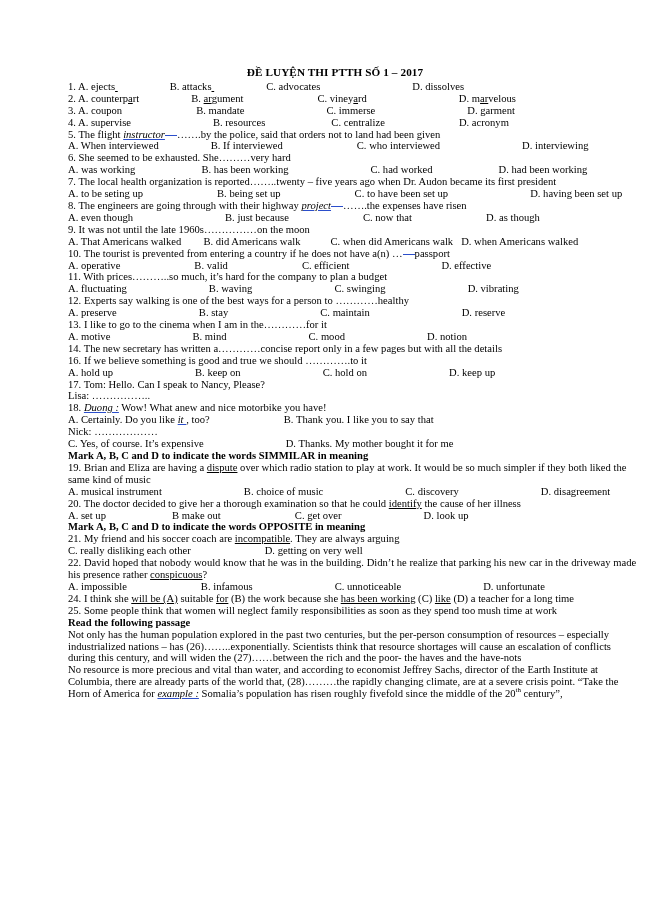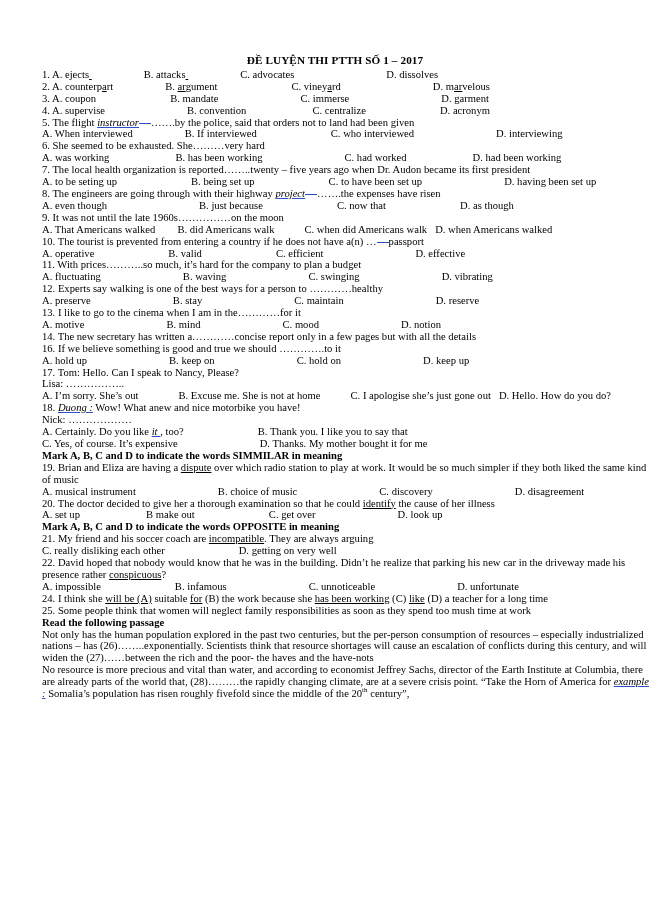--- a/index.html
+++ b/index.html
@@ -13,35 +13,36 @@
     font-family: "Liberation Serif", "DejaVu Serif", serif;
     color: #000000;
     font-size: 10.6px;
     line-height: 11.9px;
     overflow: hidden;
   }
   #page {
     position: relative;
     width: 670px;
     height: 922px;
-    padding: 4px;
+    padding: 16px;
     box-sizing: border-box;
   }
   .doc-title {
     text-align: center;
     font-weight: bold;
     font-size: 11.2px;
     letter-spacing: 0.1px;
     margin: 0;
     padding-top: 51px;
     padding-bottom: 2px;
   }
   .body-block {
     padding-left: 38px;
     padding-right: 16px;
+    margin-left: 14px;
   }
   .line {
     white-space: normal;
     margin: 0;
     padding: 0;
     min-height: 11.9px;
   }
   .wrapline {
     text-indent: 0;
   }
@@ -89,21 +90,21 @@
   <div class="doc-title">ĐỀ LUYỆN THI PTTH SỐ 1 – 2017</div>
 
   <div class="body-block">
 
     <div class="line"><span>1. A. ejects</span><span class="blk" style="text-decoration:underline">&nbsp;</span><span class="tab t1"></span><span>B. attacks</span><span style="text-decoration:underline">&nbsp;</span><span class="tab t1"></span><span>C. advocates</span><span class="tab t1"></span><span class="tab t2"></span><span>D. dissolves</span></div>
 
     <div class="line"><span>2. A. counterp</span><u class="blk">a</u><span>rt</span><span class="tab t1"></span><span>B. </span><u class="blk">ar</u><span>gument</span><span class="tab t1"></span><span class="tab t4"></span><span>C. viney</span><u class="blk">a</u><span>rd</span><span class="tab t1"></span><span class="tab t2"></span><span>D. m</span><u class="blk">ar</u><span>velous</span></div>
 
     <div class="line"><span>3. A. coupon</span><span class="tab t1"></span><span class="tab t4"></span><span>B. mandate</span><span class="tab t1"></span><span class="tab t3"></span><span>C. immerse</span><span class="tab t1"></span><span class="tab t2"></span><span>D. garment</span></div>
 
-    <div class="line"><span>4. A. supervise</span><span class="tab t1"></span><span class="tab t3"></span><span>B. convention</span><span class="tab t1"></span><span class="tab t5"></span><span>C. centralize</span><span class="tab t1"></span><span class="tab t4"></span><span>D. acronym</span></div>
+    <div class="line"><span>4. A. supervise</span><span class="tab t1"></span><span class="tab t3"></span><span>B. resources</span><span class="tab t1"></span><span class="tab t5"></span><span>C. centralize</span><span class="tab t1"></span><span class="tab t4"></span><span>D. acronym</span></div>
 
     <div class="line"><span>5. The flight </span><u class="blue">instructor</u><span class="blue-gap"></span><span>…….by the police, said that orders not to land had been given</span></div>
     <div class="line"><span>A. When interviewed</span><span class="tab t1"></span><span>B. If interviewed</span><span class="tab t1"></span><span class="tab t4"></span><span>C. who interviewed</span><span class="tab t1"></span><span class="tab t3"></span><span>D. interviewing</span></div>
 
     <div class="line">6. She seemed to be exhausted. She………very hard</div>
     <div class="line"><span>A. was working</span><span class="tab t1"></span><span class="tab t5"></span><span>B. has been working</span><span class="tab t1"></span><span class="tab t3"></span><span>C. had worked</span><span class="tab t1"></span><span class="tab t5"></span><span>D. had been working</span></div>
 
     <div class="line">7. The local health organization is reported……..twenty – five years ago when Dr. Audon became its first president</div>
     <div class="line"><span>A. to be seting up</span><span class="tab t1"></span><span class="tab t4"></span><span>B. being set up</span><span class="tab t1"></span><span class="tab t4"></span><span>C. to have been set up</span><span class="tab t1"></span><span class="tab t3"></span><span>D. having been set up</span></div>
 
@@ -126,25 +127,24 @@
     <div class="line"><span>A. motive</span><span class="tab t1"></span><span class="tab t3"></span><span>B. mind</span><span class="tab t1"></span><span class="tab t3"></span><span>C. mood</span><span class="tab t1"></span><span class="tab t3"></span><span>D. notion</span></div>
 
     <div class="line">14. The new secretary has written a…………concise report only in a few pages but with all the details</div>
 
 
     <div class="line">16. If we believe something is good and true we should ………….to it</div>
     <div class="line"><span>A. hold up</span><span class="tab t1"></span><span class="tab t3"></span><span>B. keep on</span><span class="tab t1"></span><span class="tab t3"></span><span>C. hold on</span><span class="tab t1"></span><span class="tab t3"></span><span>D. keep up</span></div>
 
     <div class="line">17. Tom: Hello. Can I speak to Nancy, Please?</div>
     <div class="line">Lisa: ……………..</div>
-    <div class="line"><span>A. I’m sorry. She’s out</span><span class="tab t2"></span><span>B. Excuse me. She is not at home</span><span class="tab t3"></span><span>C. I apologise she’s just gone out</span><span class="tab t6"></span><span>D. Hello. How do you do?</span></div>
 
     <div class="line"><span>18. </span><u class="blue">Duong :</u><span> Wow! What anew and nice motorbike you have!</span></div>
+    <div class="line"><span>A. Certainly. Do you like </span><u class="blue">it </u><span>, too?</span><span class="tab t1"></span><span class="tab t4"></span><span>B. Thank you. I like you to say that</span></div>
     <div class="line">Nick: ………………</div>
-    <div class="line"><span>A. Certainly. Do you like </span><u class="blue">it </u><span>, too?</span><span class="tab t1"></span><span class="tab t4"></span><span>B. Thank you. I like you to say that</span></div>
     <div class="line"><span>C. Yes, of course. It’s expensive</span><span class="tab t1"></span><span class="tab t3"></span><span>D. Thanks. My mother bought it for me</span></div>
 
     <div class="line bold">Mark A, B, C and D to indicate the words SIMMILAR in meaning</div>
 
     <div class="line wrapline"><span class="bold"></span><span>19. Brian and Eliza are having a </span><u class="blk">dispute</u><span> over which radio station to play at work. It would be so much simpler if they both liked the same kind of music</span></div>
     <div class="line"><span>A. musical instrument</span><span class="tab t1"></span><span class="tab t3"></span><span>B. choice of music</span><span class="tab t1"></span><span class="tab t3"></span><span>C. discovery</span><span class="tab t1"></span><span class="tab t3"></span><span>D. disagreement</span></div>
 
     <div class="line wrapline"><span>20. The doctor decided to give her a thorough examination so that he could </span><u class="blk">identify</u><span> the cause of her illness</span></div>
     <div class="line"><span>A. set up</span><span class="tab t1"></span><span class="tab t5"></span><span>B make out</span><span class="tab t1"></span><span class="tab t4"></span><span>C. get over</span><span class="tab t1"></span><span class="tab t3"></span><span>D. look up</span></div>
 

